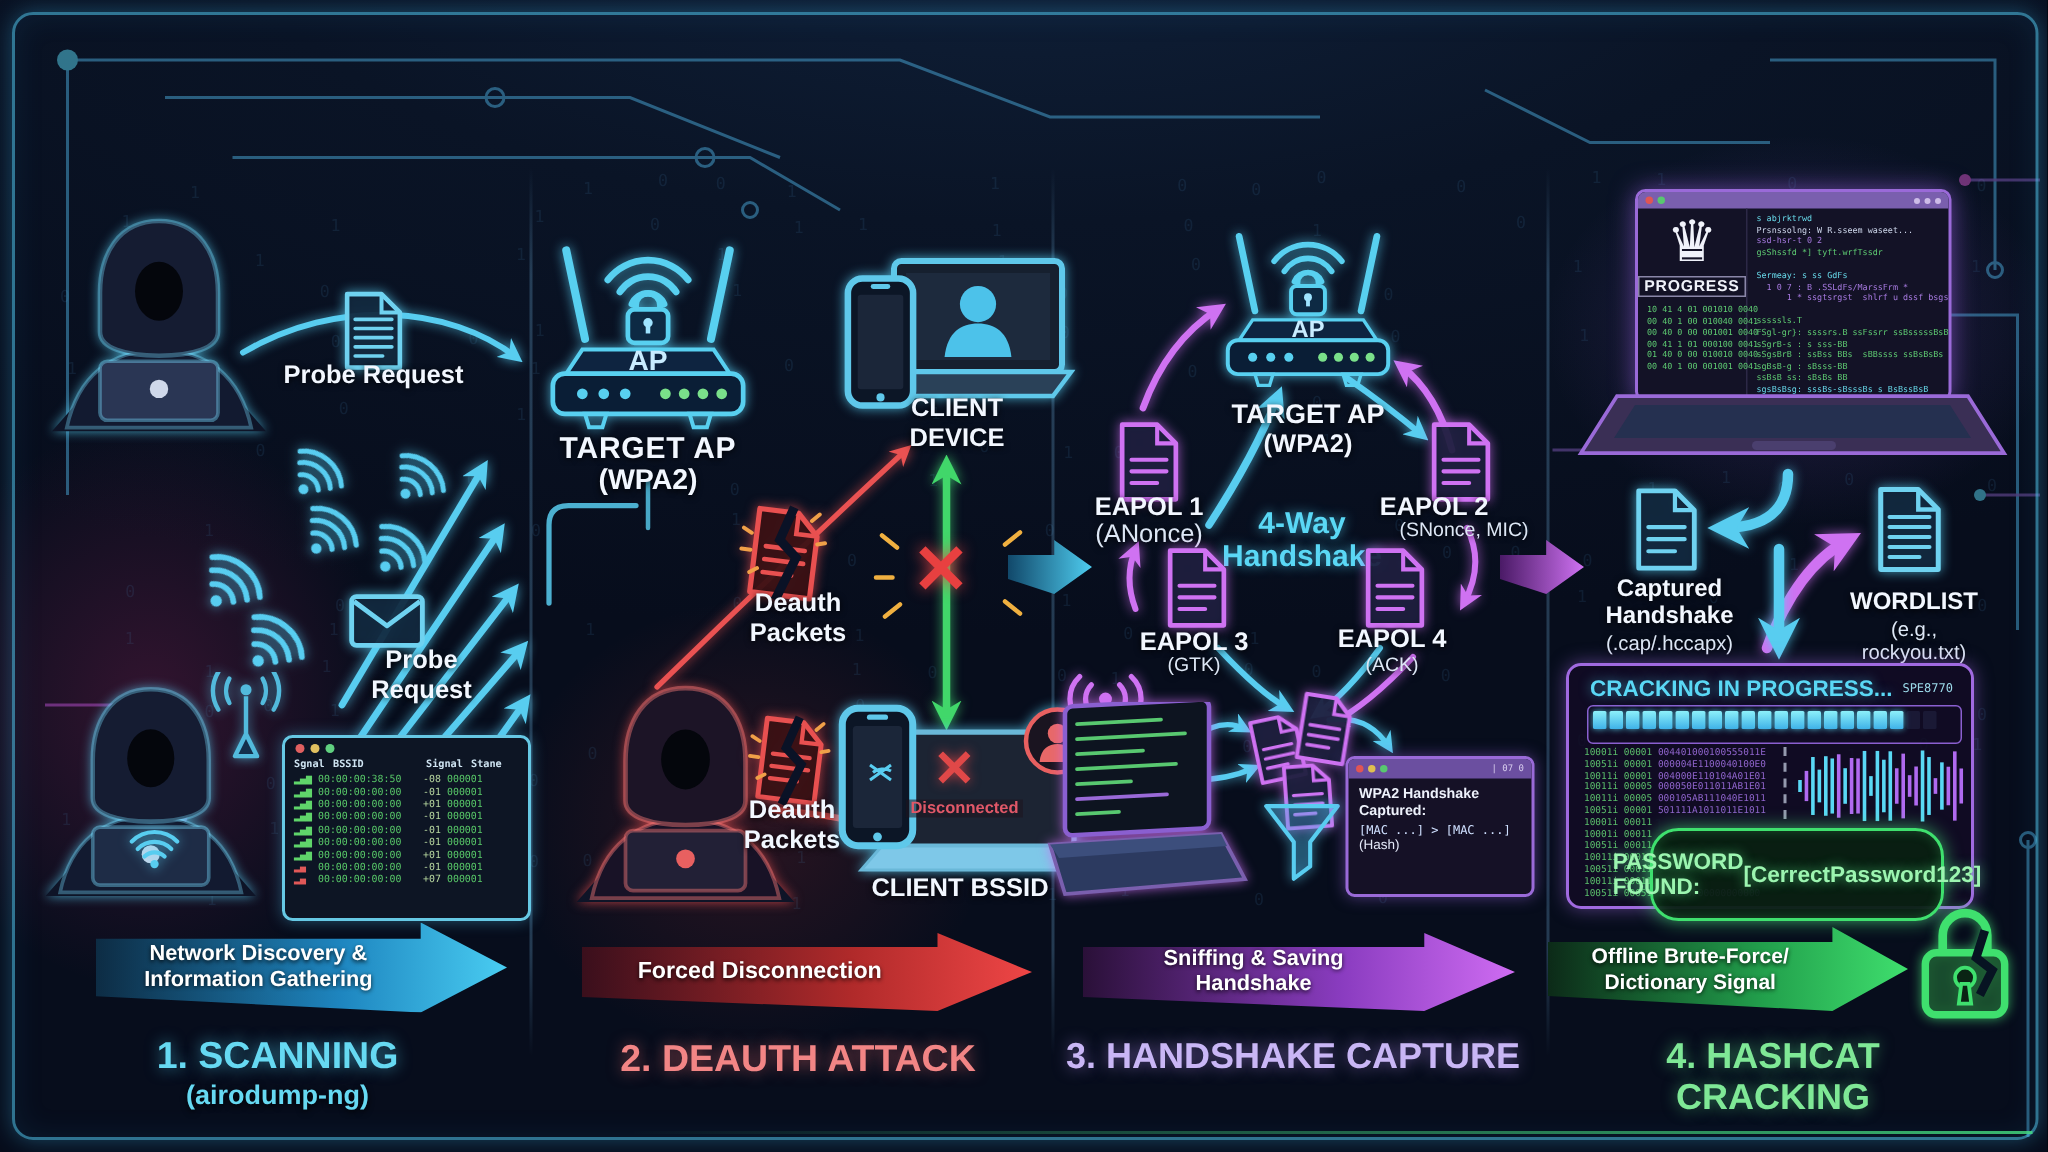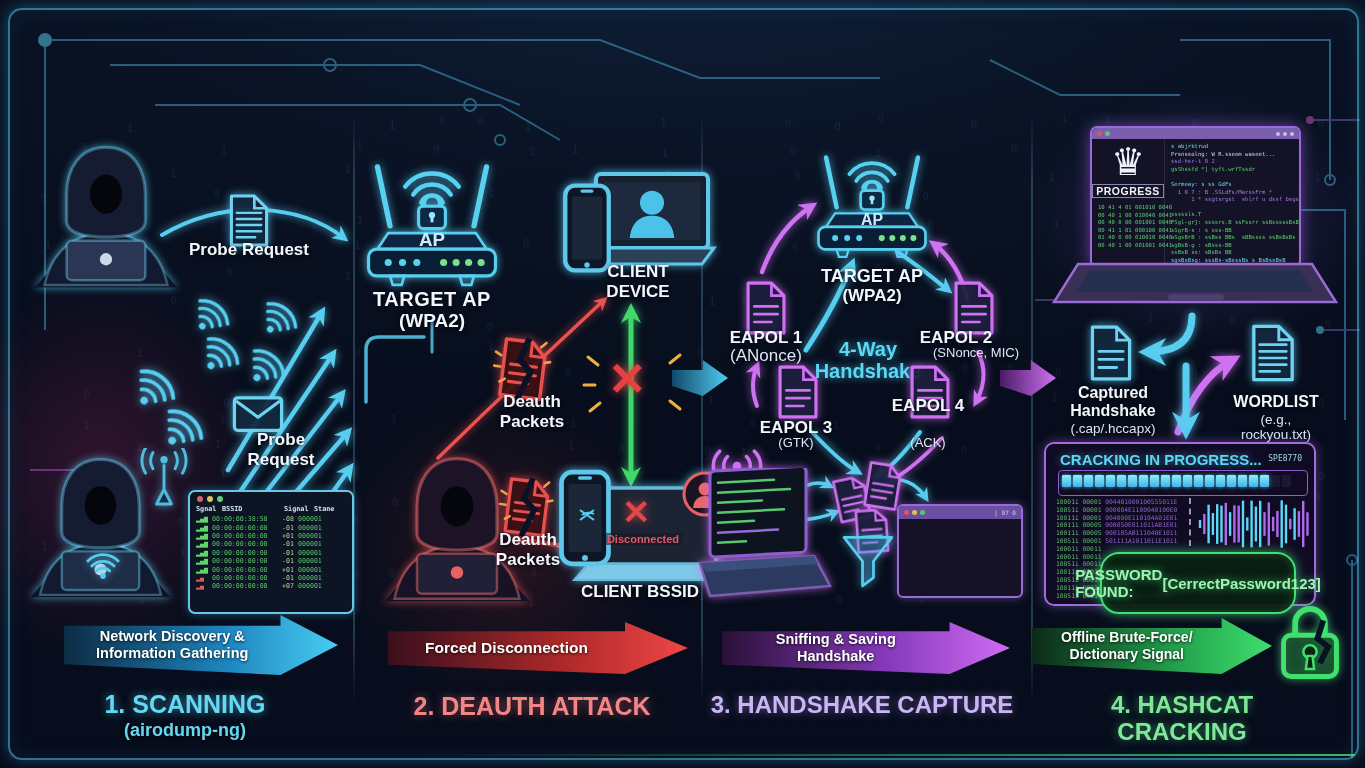--- a/index.html
+++ b/index.html
@@ -658,21 +658,21 @@
 
     <svg class="abs glowm" width="48" height="56" style="left:774px;top:364px;color:#cf72f2;">
         <use href="#doc"></use>
       </svg>
     <div class="abs lbl ctr" style="left:796px;top:418px;font-size:17px;">EAPOL 3</div>
     <div class="abs lbl ctr" style="left:796px;top:436px;font-size:13px;font-weight:normal;color:#dde7f5;">(GTK)</div>
 
     <svg class="abs glowm" width="48" height="56" style="left:906px;top:364px;color:#cf72f2;">
         <use href="#doc"></use>
       </svg>
-    <div class="abs lbl ctr" style="left:928px;top:396px;font-size:17px;">EAPOL 4</div>
+    <div class="abs lbl ctr" style="left:928px;top:416px;font-size:17px;">EAPOL 4</div>
     <div class="abs lbl ctr" style="left:928px;top:436px;font-size:13px;font-weight:normal;color:#dde7f5;">(ACK)</div>
 
     <svg class="abs glowm" width="58" height="44" style="left:708px;top:444px;">
         <use href="#bcast"></use>
       </svg>
 
     <svg class="abs glowm" width="140" height="135" style="left:694px;top:468px;">
       <rect x="16" y="4" width="96" height="86" rx="5" fill="#0d1420" stroke="#8a5fd0" stroke-width="3" transform="skewY(-3)"></rect>
       <g stroke="#58c870" stroke-width="2.5" stroke-linecap="round" transform="skewY(-3)">
         <path d="M24,16 H80 M24,26 H96 M24,36 H68 M24,46 H90 M24,56 H60"></path>
@@ -695,20 +695,26 @@
     <svg class="abs glowc" width="56" height="60" style="left:840px;top:534px;">
         <use href="#funnel"></use>
       </svg>
 
     <div class="abs" style="left:897px;top:504px;width:122px;height:90px;background:#151126;border:2px solid #9a6ad8;border-radius:6px;box-shadow:0 0 10px rgba(150,100,220,.5);overflow:hidden;">
       <div style="height:13px;background:#6b4fa0;display:flex;align-items:center;padding:0 5px;gap:3px;">
         <span style="width:5px;height:5px;border-radius:50%;background:#e05555;"></span>
         <span style="width:5px;height:5px;border-radius:50%;background:#e0c050;"></span>
         <span style="width:5px;height:5px;border-radius:50%;background:#58c870;"></span>
         <span class="mono" style="margin-left:auto;font-size:6px;color:#d8cdee;">| 07 0</span>
+      </div>
+      <div style="padding:5px 7px;color:#eef2fc;">
+        <div style="font-size:9.5px;font-weight:bold;">WPA2 Handshake</div>
+        <div style="font-size:9.5px;font-weight:bold;">Captured:</div>
+        <div class="mono" style="font-size:8px;margin-top:3px;color:#cfe0ff;">[MAC ...] &gt; [MAC ...]</div>
+        <div style="font-size:9px;color:#e4e9f8;">(Hash)</div>
       </div>
     </div>
 
     <div class="abs glowm" style="left:1000px;top:360px;width:56px;height:36px;background:linear-gradient(90deg,#4a1a66,#cf72f2);clip-path:polygon(0 28%,55% 28%,55% 0,100% 50%,55% 100%,0 72%);"></div>
 
     <div class="abs banner arrowshape glowm" style="left:722px;top:622px;width:288px;height:52px;background:linear-gradient(90deg,#2a1038,#8a3cc0 60%,#cf6cf2);">
       <div class="btxt" style="font-size:14.5px;">
         <div>Sniffing &amp; Saving</div>
           <div>Handshake</div>
       </div>

